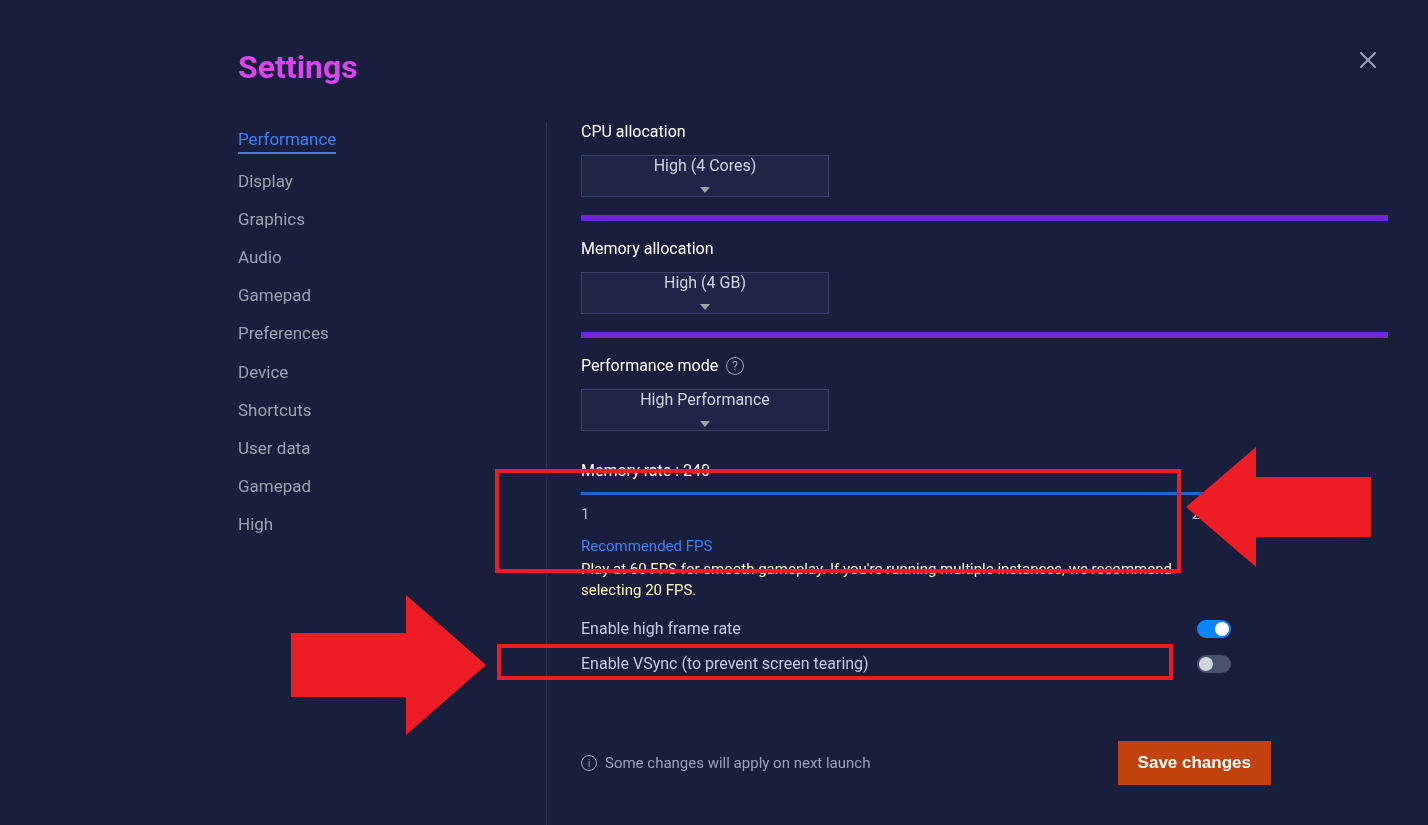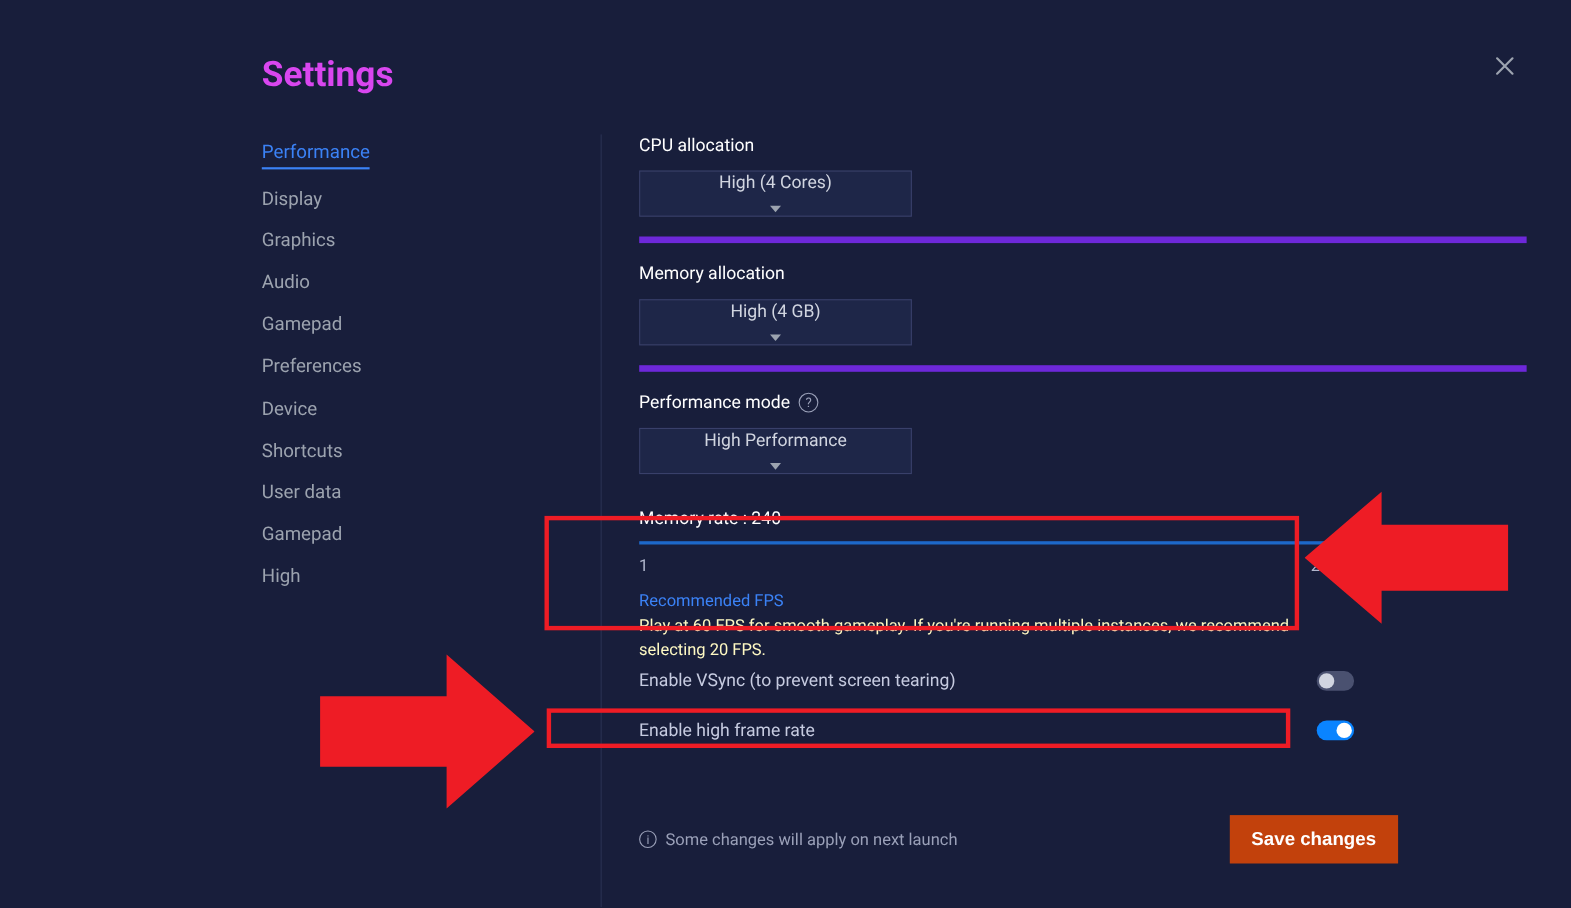--- a/index.html
+++ b/index.html
@@ -324,30 +324,30 @@
             </div>
             <div class="slider-ends">
               <span>1</span>
               <span>240</span>
             </div>
           </div>
 
           <div class="reco-title">Recommended FPS</div>
           <div class="reco-text">Play at 60 FPS for smooth gameplay. If you're running multiple instances, we recommend selecting 20 FPS.</div>
 
+          <div class="toggle-row" style="margin-top:10px;">
+            <div class="tlabel">Enable high frame rate</div>
+            <div class="toggle on">
+                <div class="knob"></div>
+              </div>
+          </div>
+
           <div class="toggle-row">
             <div class="tlabel">Enable VSync (to prevent screen tearing)</div>
             <div class="toggle off">
-                <div class="knob"></div>
-              </div>
-          </div>
-
-          <div class="toggle-row" style="margin-top:10px;">
-            <div class="tlabel">Enable high frame rate</div>
-            <div class="toggle on">
                 <div class="knob"></div>
               </div>
           </div>
         </div>
 
       </div>
 
       <div class="footer">
         <div class="footer-note">
           <span class="info-icon">i</span>

